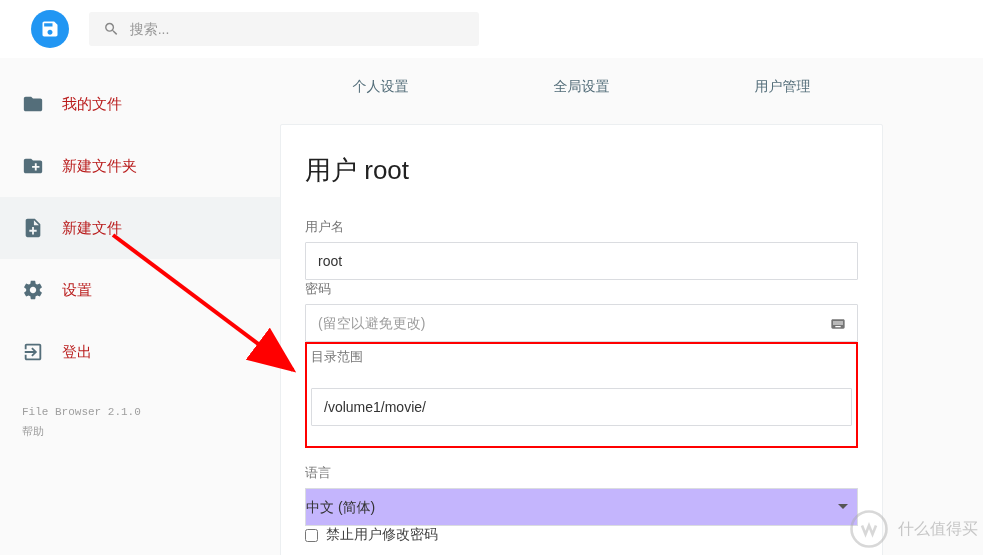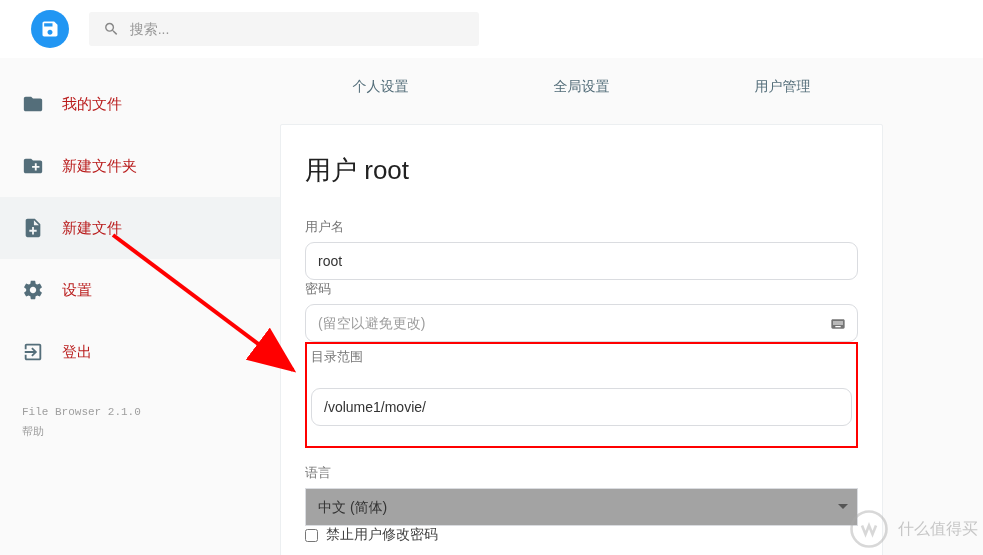--- a/index.html
+++ b/index.html
@@ -16,25 +16,25 @@
     .nav-item { display: flex; align-items: center; padding: 20px 22px; color: #b91c1c; font-size: 15px; cursor: pointer; }
     .nav-item.active { background: #f1f3f4; }
     .nav-item svg { fill: #546e7a; margin-right: 18px; width: 22px; height: 22px; }
     .footer-info { padding: 20px 22px; font-size: 11px; color: #9e9e9e; line-height: 1.8; font-family: Liberation Mono, monospace; }
     .main { flex: 1; padding-right: 100px; }
     .tabs { display: flex; padding: 0; }
     .tab { flex: 1; text-align: center; padding: 20px 0; color: #546e7a; font-size: 14px; cursor: pointer; }
     .card { background: #fff; border: 1px solid #eceff1; border-radius: 2px; padding: 28px 24px; margin-top: 8px; }
     .card-title { font-size: 26px; font-weight: 500; color: #212121; margin-bottom: 30px; }
     .form-label { font-size: 13px; color: #757575; margin-bottom: 6px; display: block; }
-    .form-input { width: 100%; border: 1px solid #dadce0; padding: 10px 12px; font-size: 14px; color: #333; outline: none; border-radius: 9px; background: #fff; }
+    .form-input { width: 100%; border: 1px solid #dadce0; padding: 10px 12px; font-size: 14px; color: #333; outline: none; border-radius: 1px; background: #fff; }
     .form-input::placeholder { color: #9e9e9e; }
     .form-group { margin-bottom: 0; position: relative; }
     .input-icon-right { position: absolute; right: 10px; bottom: 10px; fill: #757575; }
-    .select-box { width: 100%; border: 1px solid #dadce0; padding: 10px 12px; font-size: 14px; color: #333; outline: none; background: #a3a3a3; appearance: none; }
+    .select-box { width: 100%; border: 1px solid #dadce0; padding: 10px 0; font-size: 14px; color: #333; outline: none; background: #c4b5fd; appearance: none; }
     .select-wrap { position: relative; }
     .select-arrow { position: absolute; right: 10px; top: 16px; width: 0; height: 0; border-left: 5px solid transparent; border-right: 5px solid transparent; border-top: 5px solid #555; }
     .checkbox-row { display: flex; align-items: center; color: #424242; font-size: 14px; margin-bottom: 20px; }
     .checkbox-row input { margin-right: 8px; }
     .highlight-box { border: 2px solid #ff0000; margin-bottom: 16px; padding-bottom: 4px; }
     .highlight-box .form-label { padding: 4px 4px 0 4px; }
     .highlight-box .input-wrap { padding: 16px 4px; }
     .arrow-annotation { position: absolute; left: 108px; top: 230px; pointer-events: none; z-index: 10; }
     .watermark { position: absolute; right: 5px; bottom: 5px; display: flex; align-items: center; opacity: 0.45; font-size: 16px; color: #888; }
     .watermark-icon { width: 42px; height: 42px; margin-right: 8px; }

